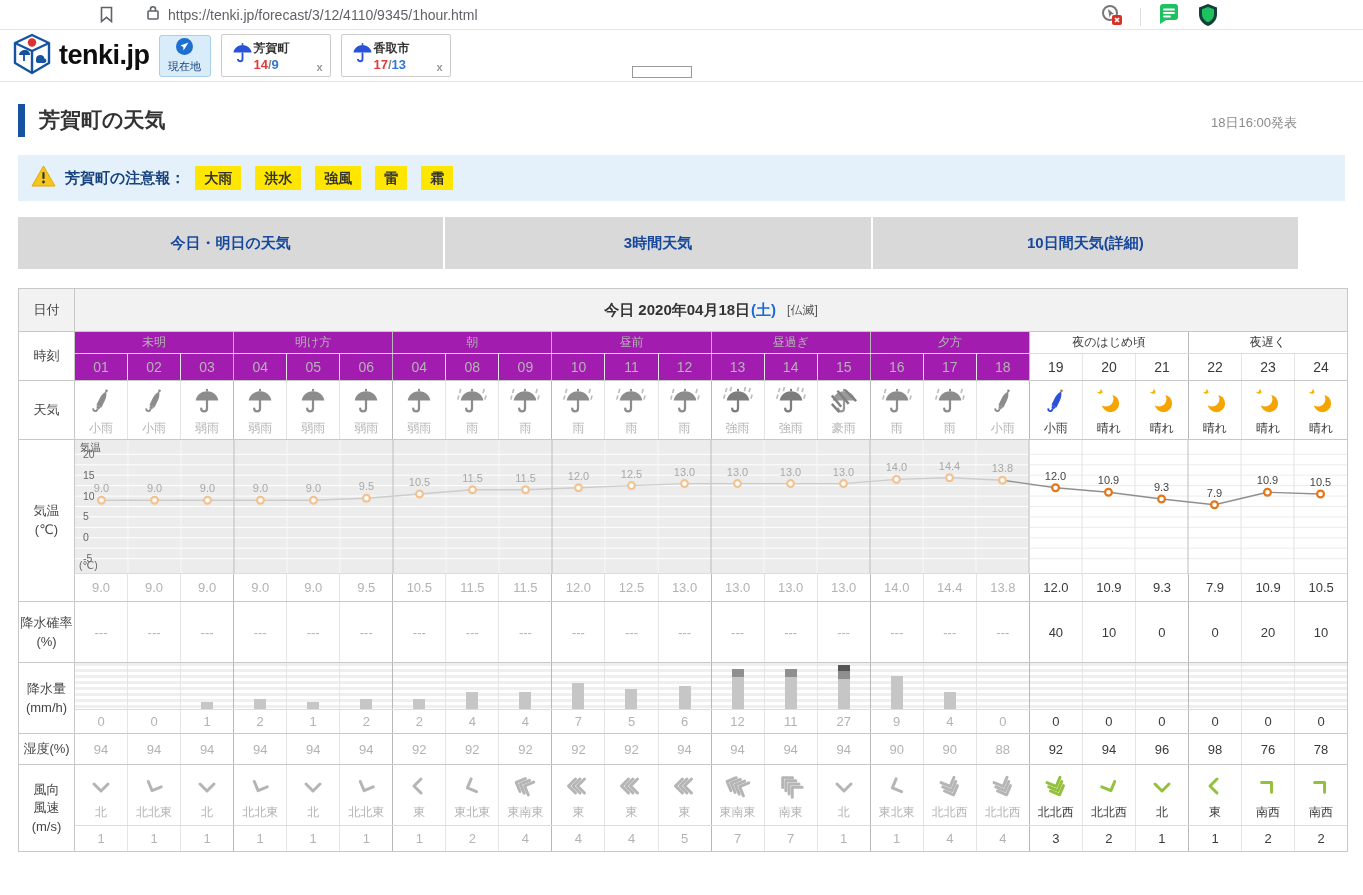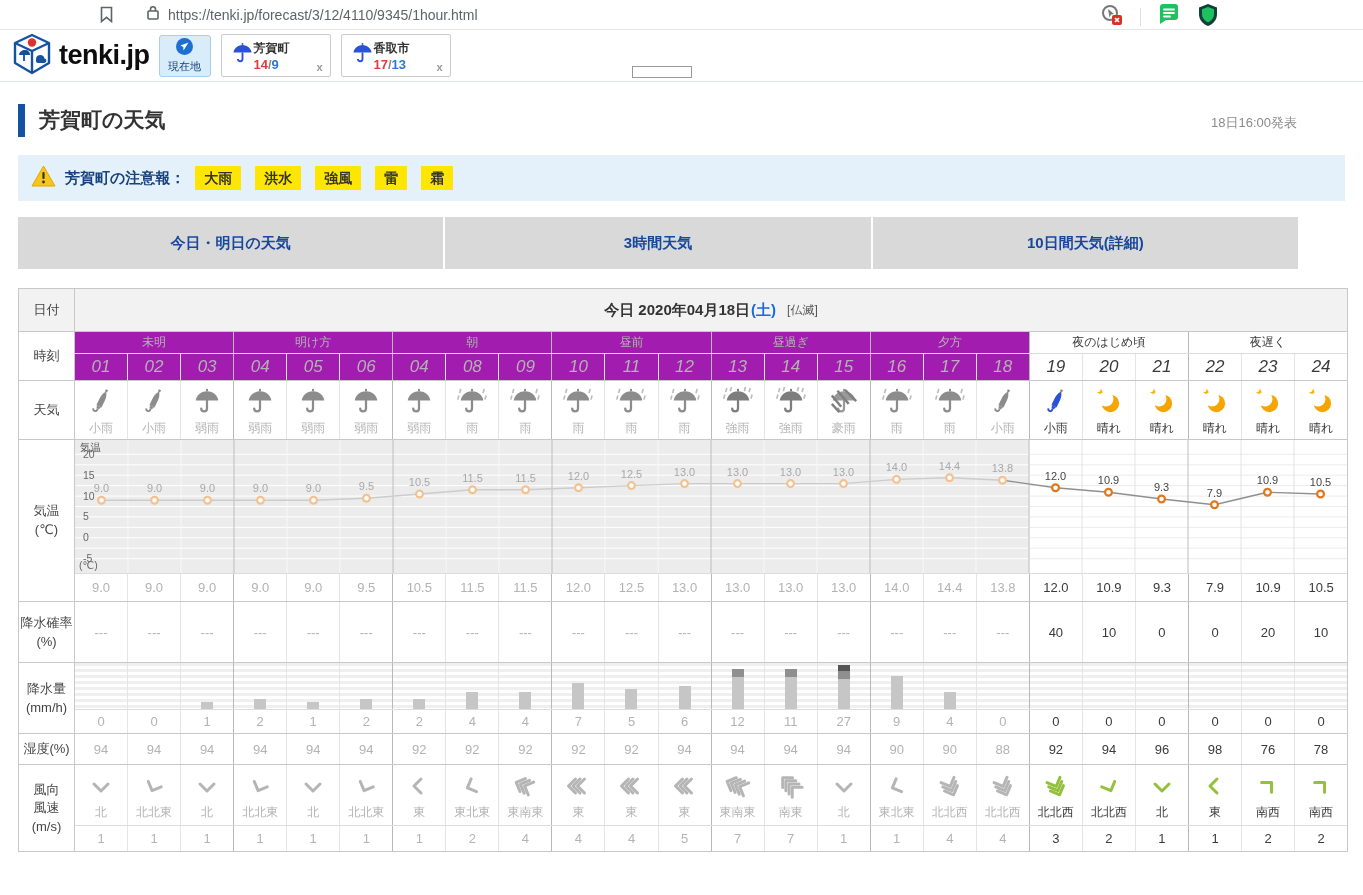--- a/index.html
+++ b/index.html
@@ -59,21 +59,21 @@
   .crow .cell:first-child { border-left:none; }
   .cell.ps { border-left:1px solid #b8b8b8; }
   .cell.hdrbg { background:#a21caf; }
   .tpast { color:#b3b3b3; }
   .tfut { color:#3a3a3a; }
   .date-strip { height:42px; background:#f2f2f2; display:flex; align-items:center; justify-content:center; font-size:15px; font-weight:bold; color:#333; }
   .dow { color:#1a6bd6; margin-left:1px; }
   .rokuyo { font-size:12px; font-weight:normal; color:#555; margin-left:11px; }
   .row-periods { height:22px; font-size:12px; border-bottom:1px solid #dcdcdc; }
   .row-periods .cell { flex:3 3 0; }
-  .row-hours { height:26px; font-size:17px;font-style:italic; }
+  .row-hours { height:26px; font-size:14px; }
   .row-weather { height:58px; }
   .row-weather .cell { flex-direction:column; gap:0px; font-size:12px; padding-top:4px; }
   .chart-holder { height:133px; position:relative; }
   .chart-holder svg { position:absolute; inset:0; width:100%; height:100%; display:block; }
   .row-tempvals { height:28px; font-size:13px; border-top:1px solid #dcdcdc; }
   .row-pop { height:60px; font-size:13px; }
   .row-precipbars { height:46px; }
   .row-precipbars .cell { align-items:flex-end; justify-content:center; background:repeating-linear-gradient(180deg,#efefef 0 3px,#ffffff 3px 6px); }
   .pbar { width:12px; display:flex; flex-direction:column; justify-content:flex-end; }
   .pbar .seg-main { background:#c6c6c6; }

